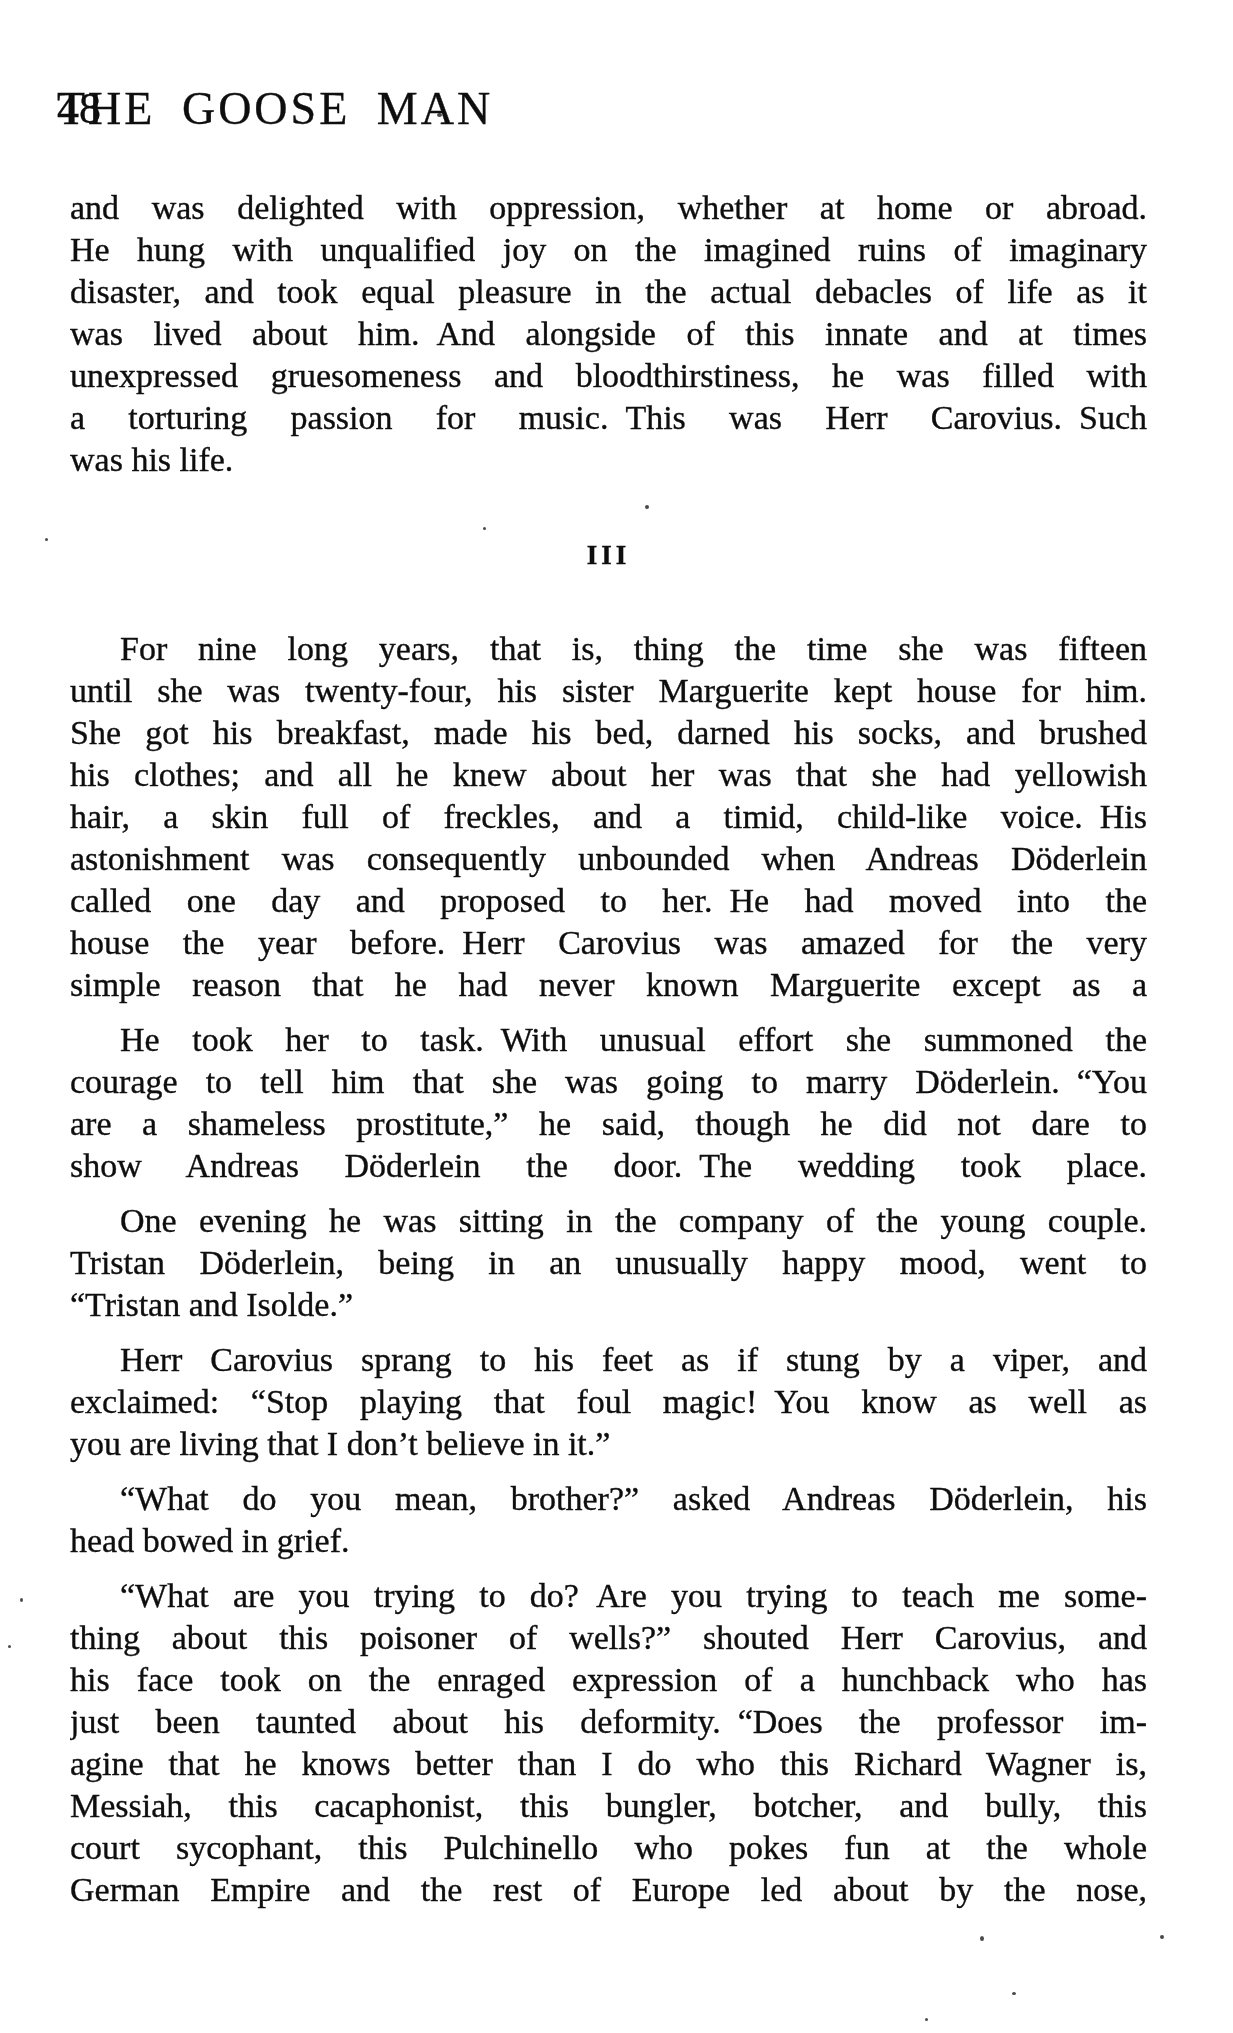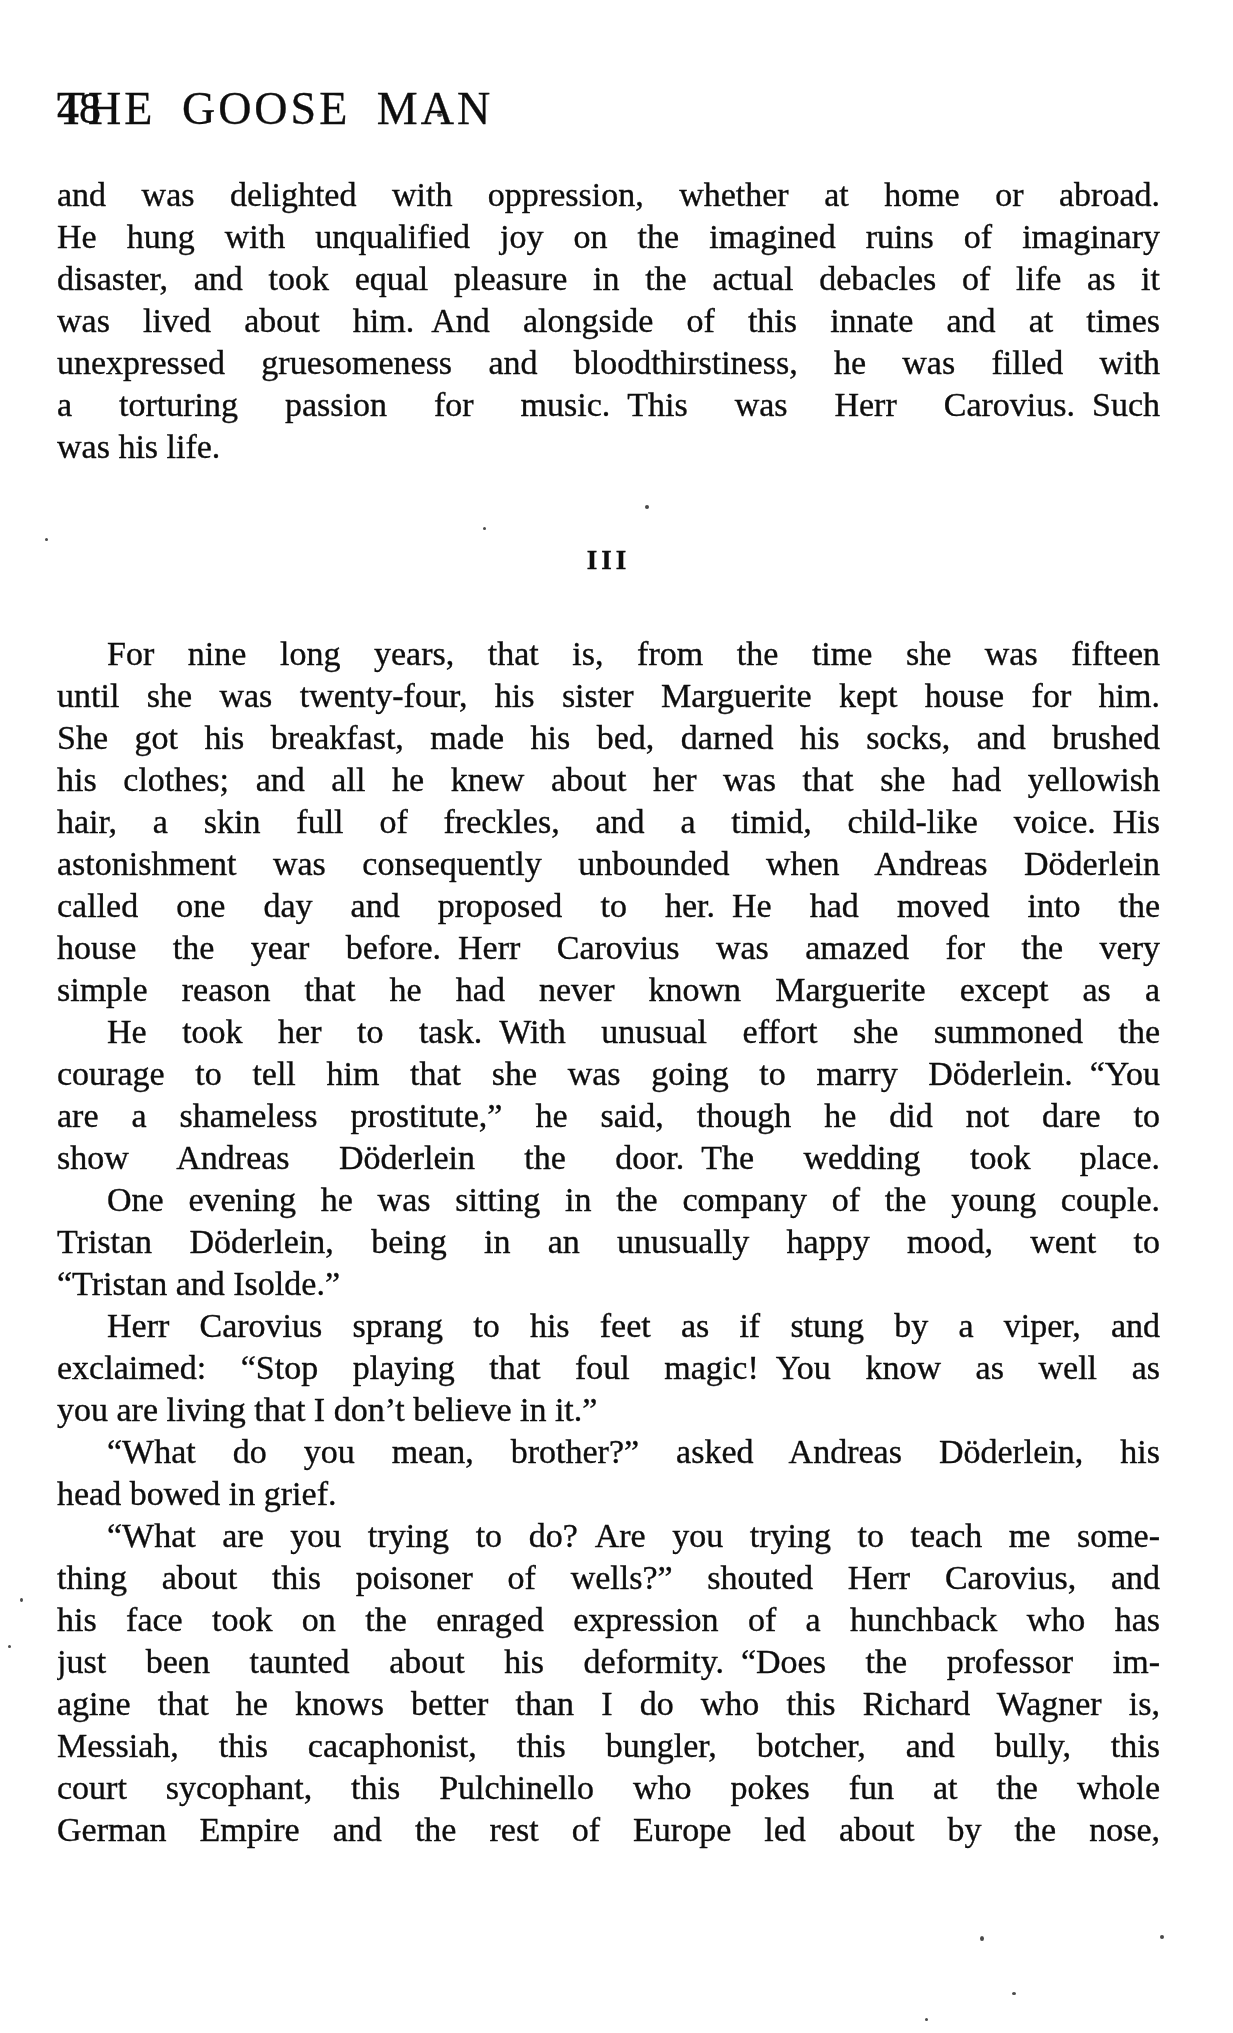--- a/index.html
+++ b/index.html
@@ -22,34 +22,34 @@
   }
   .running-title {
     position: absolute; left: 0; right: 0; top: 0;
     text-align: left;
     font-size: 46px; line-height: 50px;
     letter-spacing: 3px; word-spacing: 12px;
   }
 
   
   .text-block { position: absolute; top: 174px; left: 57px; width: 1103px; }
-  .para { margin: 0; padding: 0; }
+  .para { margin: 13px; padding: 0; }
   .line {
     height: 42px; line-height: 42px;
     font-size: 34px;
     text-align: justify;
     text-align-last: justify;
     overflow: hidden;
     white-space: normal;
   }
   .line.last { text-align-last: left; }
   .line.indent { padding-left: 50px; }
 
   .section-heading {
-    margin: 71px 0 52px 0;
+    margin: 53px 0 52px 0;
     height: 42px; line-height: 42px;
     text-align: center;
     font-size: 27px; font-weight: bold;
     letter-spacing: 4px;
   }
 
   
   .speck {
     position: absolute;
     background: #1c1c1c;
@@ -76,21 +76,21 @@
       <div class="line">disaster, and took equal pleasure in the actual debacles of life as it</div>
       <div class="line">was lived about him. And alongside of this innate and at times</div>
       <div class="line">unexpressed gruesomeness and bloodthirstiness, he was filled with</div>
       <div class="line">a torturing passion for music. This was Herr Carovius. Such</div>
       <div class="line last">was his life.</div>
     </div>
 
     <div class="section-heading">III</div>
 
     <div class="para">
-      <div class="line indent">For nine long years, that is, from the time she was fifteen</div>
+      <div class="line indent">For nine long years, that is, thing the time she was fifteen</div>
       <div class="line">until she was twenty-four, his sister Marguerite kept house for him.</div>
       <div class="line">She got his breakfast, made his bed, darned his socks, and brushed</div>
       <div class="line">his clothes; and all he knew about her was that she had yellowish</div>
       <div class="line">hair, a skin full of freckles, and a timid, child-like voice. His</div>
       <div class="line">astonishment was consequently unbounded when Andreas Döderlein</div>
       <div class="line">called one day and proposed to her. He had moved into the</div>
       <div class="line">house the year before. Herr Carovius was amazed for the very</div>
       <div class="line">simple reason that he had never known Marguerite except as a</div>
     </div>
 

